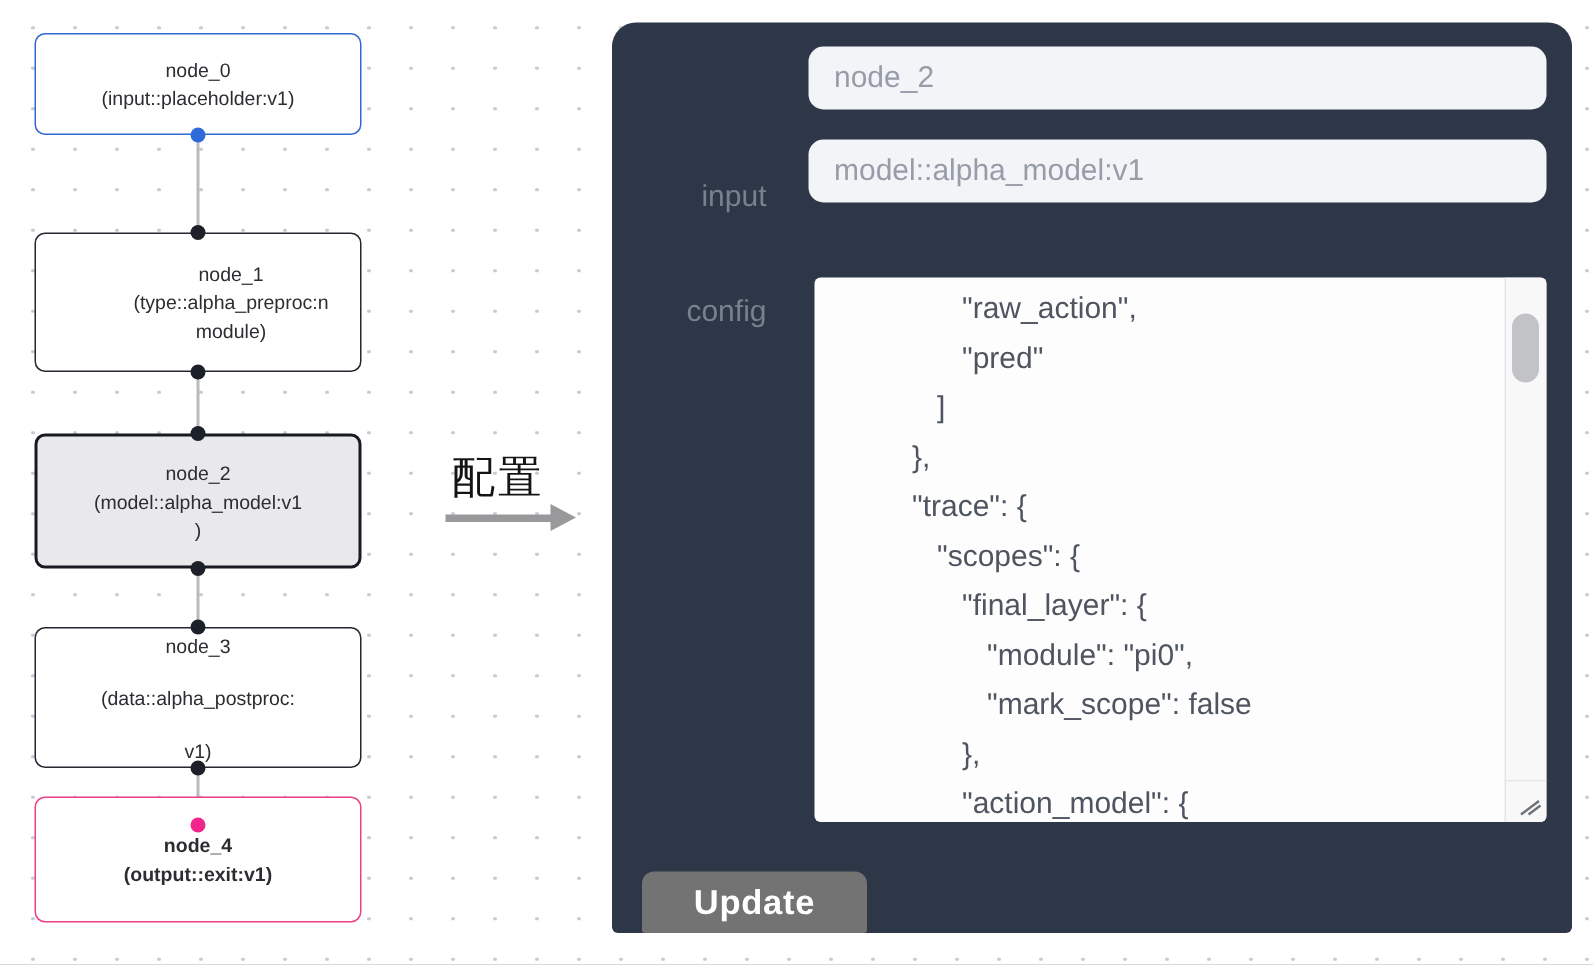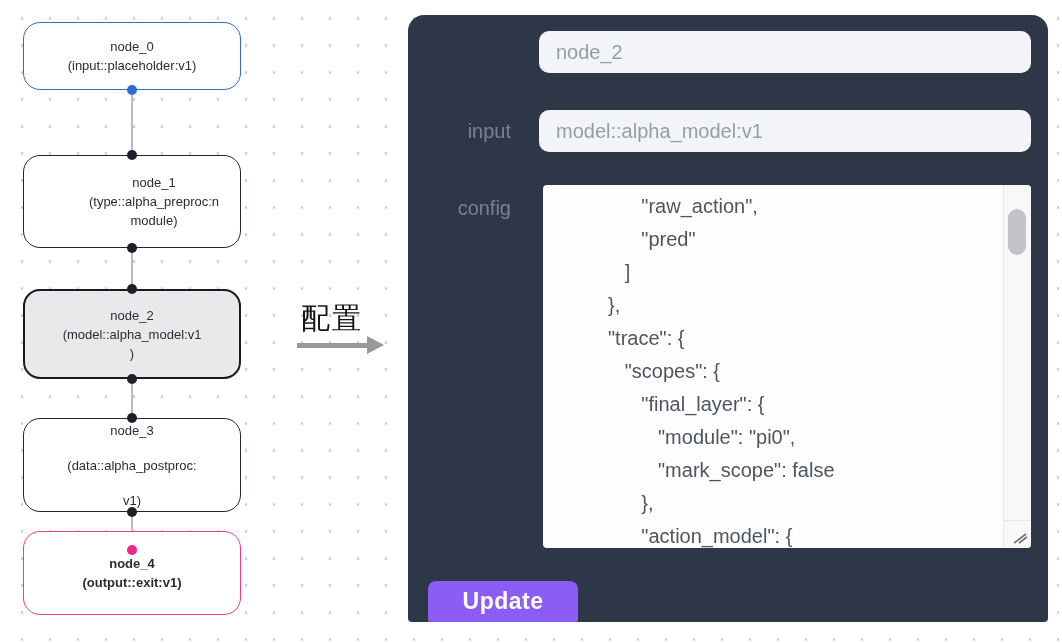--- a/index.html
+++ b/index.html
@@ -17,21 +17,21 @@
     overflow: hidden;
   }
 
   
   .node {
     position: absolute;
     left: 23px;
     width: 218px;
     background: #ffffff;
     border: 1.5px solid #23272f;
-    border-radius: 17px;
+    border-radius: 7px;
     display: flex;
     flex-direction: column;
     justify-content: center;
     align-items: center;
     text-align: center;
     font-size: 13px;
     line-height: 19px;
     color: #2b2d31;
     z-index: 2;
   }
@@ -114,21 +114,21 @@
     background: #f2f4f8;
     border: none;
     outline: none;
     border-radius: 10px;
     padding: 0 17px;
     font-family: "Liberation Sans", sans-serif;
     font-size: 20px;
     color: #979da8;
   }
   .inp-id   { top: 16px; }
-  .inp-type { top: 95px; }
+  .inp-type { top: 78px; }
 
   .config-box {
     position: absolute;
     left: 135px;
     top: 170px;
     width: 488px;
     height: 363px;
     background: #fdfdfe;
     border-radius: 4px;
     overflow: hidden;
@@ -167,21 +167,21 @@
     border-top: 1px solid #e7e7e9;
   }
   .resize-glyph { position: absolute; right: 3px; bottom: 4px; }
 
   .update-btn {
     position: absolute;
     left: 20px;
     top: 566px;
     width: 150px;
     height: 41px;
-    background: #8b5cf6;
+    background: #737373;
     color: #ffffff;
     border: none;
     border-radius: 8px 8px 2px 2px;
     font-family: "Liberation Sans", sans-serif;
     font-size: 23px;
     font-weight: bold;
     letter-spacing: 0.5px;
     cursor: pointer;
   }
 </style>

